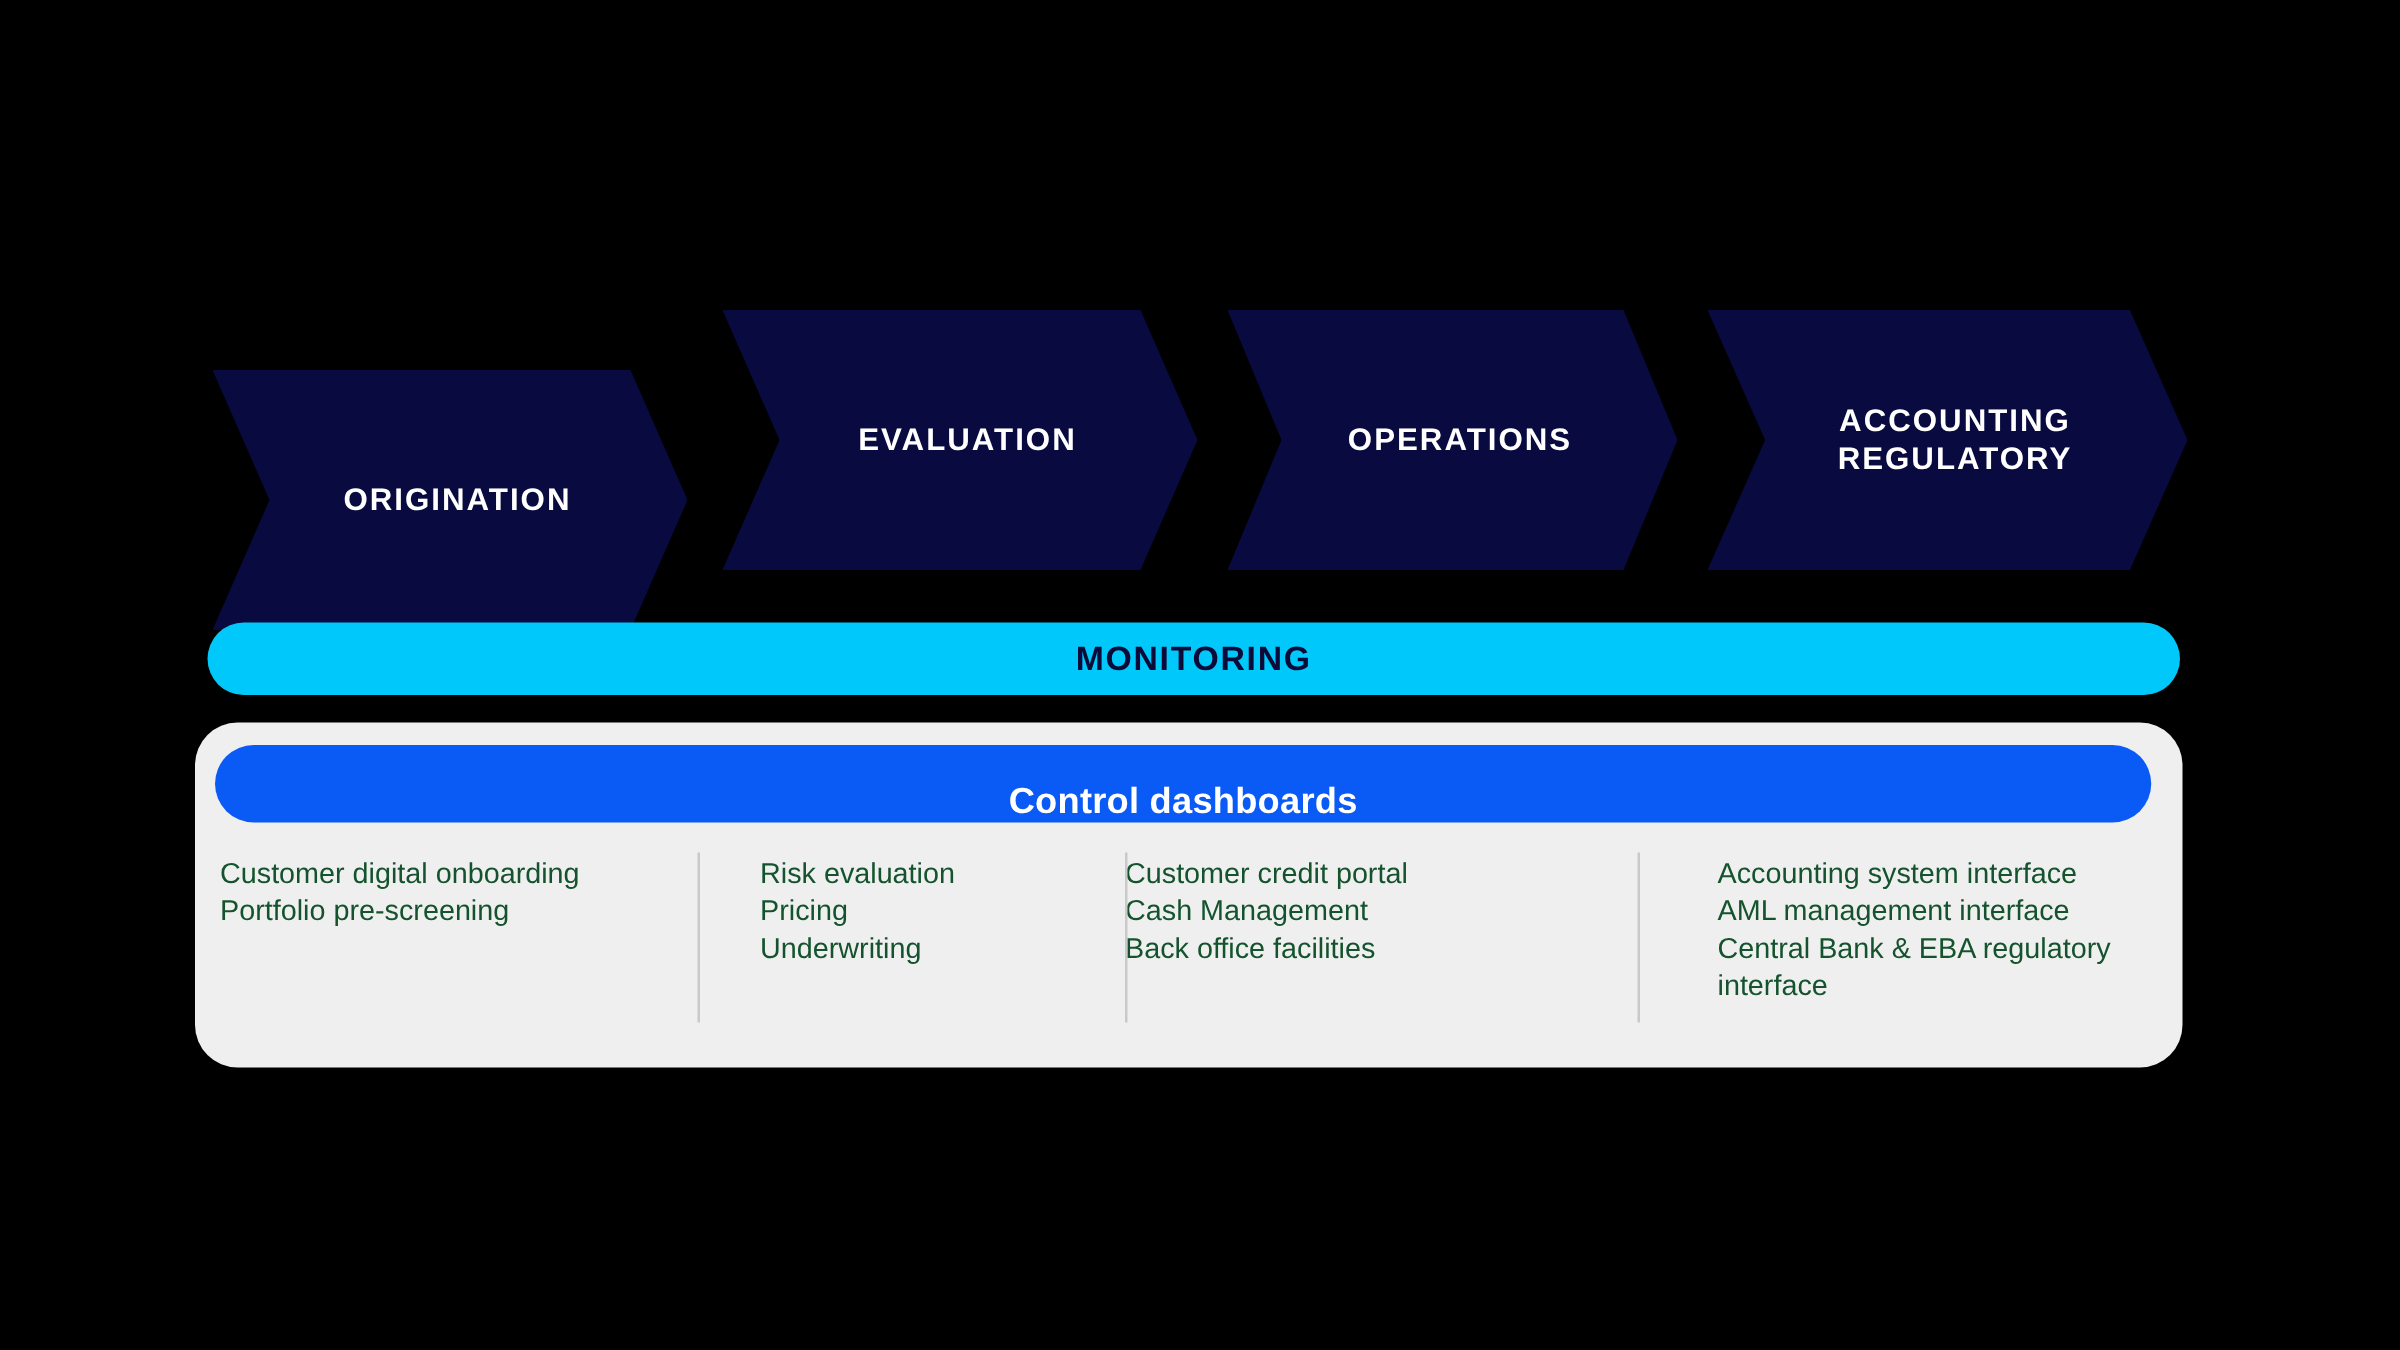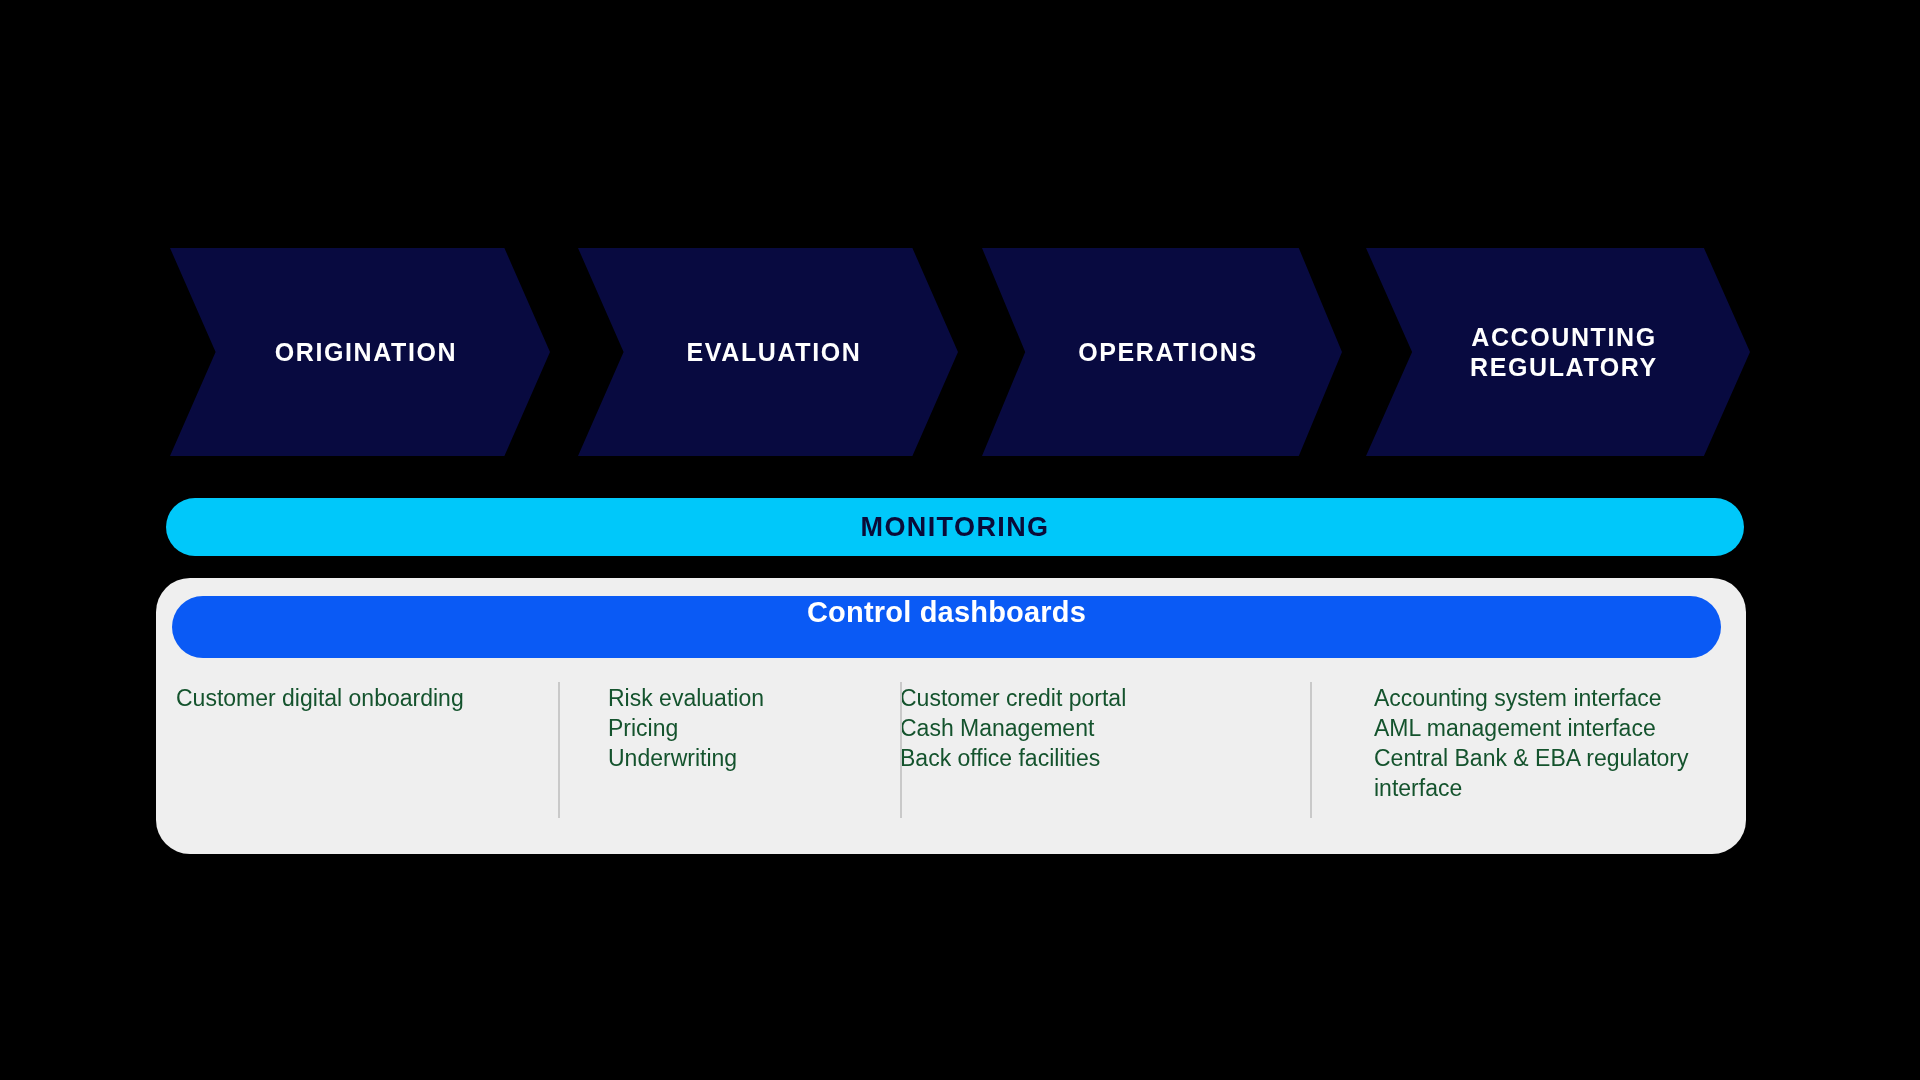--- a/index.html
+++ b/index.html
@@ -35,20 +35,21 @@
     display: flex;
     align-items: center;
     justify-content: center;
     -webkit-clip-path: polygon(0 0, 88% 0, 100% 50%, 88% 100%, 0 100%, 12% 50%);
     clip-path: polygon(0 0, 88% 0, 100% 50%, 88% 100%, 0 100%, 12% 50%);
   }
 
   .chevron-first {
     -webkit-clip-path: polygon(0 0, 88% 0, 100% 50%, 88% 100%, 0 100%, 12% 50%);
     clip-path: polygon(0 0, 88% 0, 100% 50%, 88% 100%, 0 100%, 12% 50%);
+    margin-top: 48px;
   }
 
   .chevron-label {
     color: #FFFFFF;
     font-size: 25px;
     font-weight: bold;
     letter-spacing: 1.6px;
     text-align: center;
     line-height: 1.22;
     padding: 0 10px;
@@ -94,21 +95,21 @@
 
   .dashboards-bar {
     position: absolute;
     left: 16px;
     top: 18px;
     width: 1549px;
     height: 62px;
     background: #0A5AF5;
     border-radius: 31px;
     display: flex;
-    align-items: flex-start;
+    align-items: flex-end;
     justify-content: center;
   }
   .dashboards-label {
     color: #FFFFFF;
     font-size: 29px;
     font-weight: bold;
     letter-spacing: 0.2px;
   }
 
   
@@ -176,20 +177,21 @@
   <div class="bottom-panel">
 
     <div class="dashboards-bar">
       <span class="dashboards-label">Control dashboards</span>
     </div>
 
     <div class="columns">
 
       <div class="col col-0">
         <div class="col-item">Customer digital onboarding</div>
+        <div class="col-item">Portfolio pre-screening</div>
       </div>
 
       <div class="col col-1">
         <div class="col-divider"></div>
         <div class="col-item">Risk evaluation</div>
         <div class="col-item">Pricing</div>
         <div class="col-item">Underwriting</div>
       </div>
 
       <div class="col col-2">

